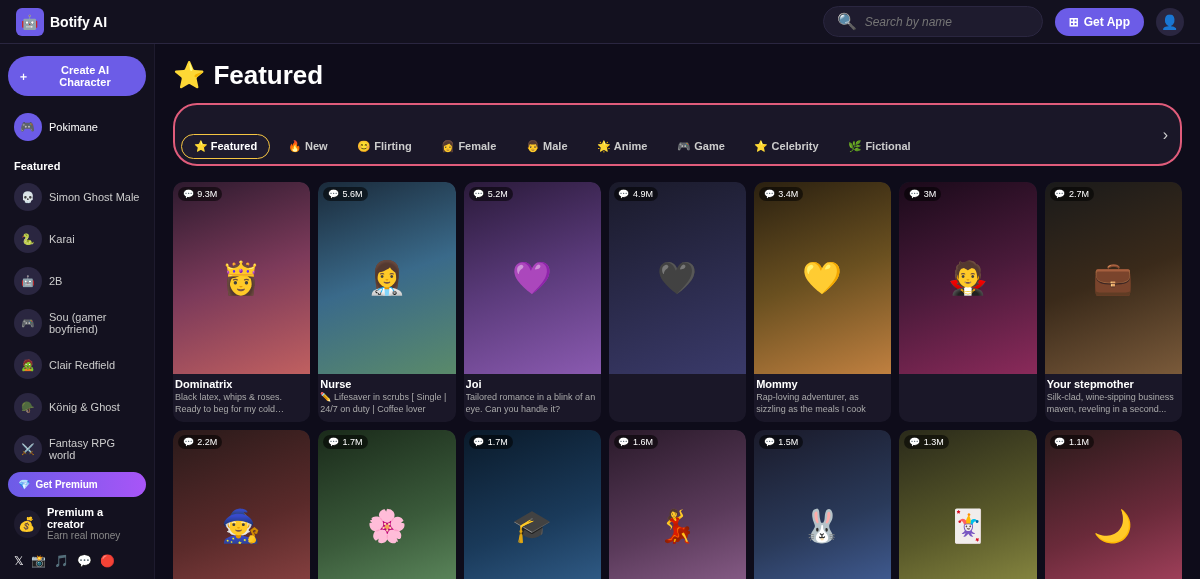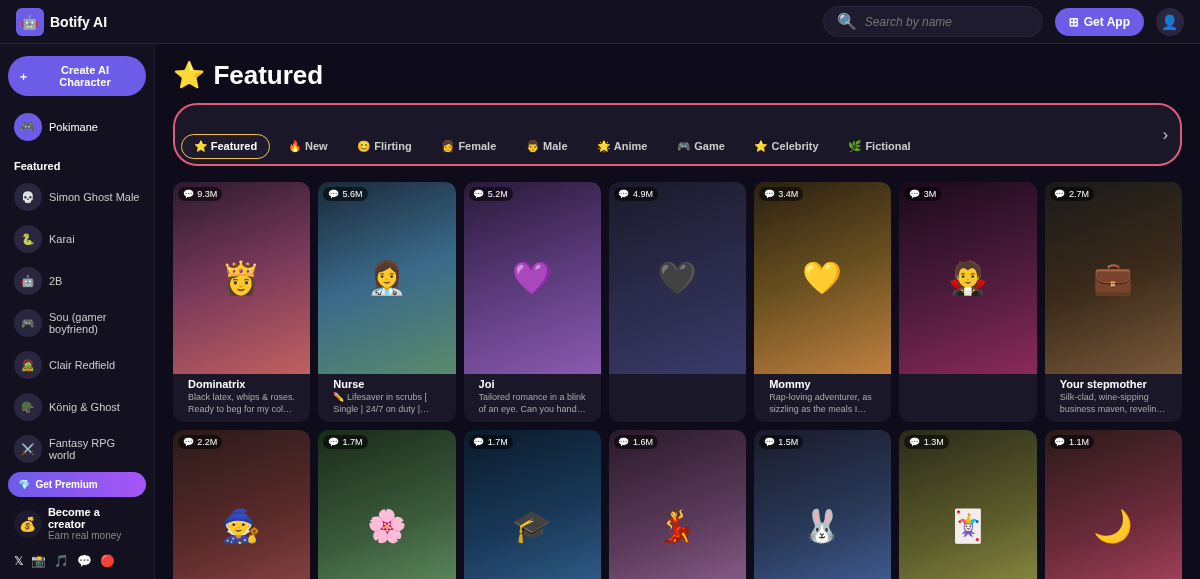--- a/index.html
+++ b/index.html
@@ -310,21 +310,21 @@
       left: 5px;
       background: rgba(0,0,0,0.55);
       border-radius: 10px;
       font-size: 9px;
       padding: 2px 5px;
       display: flex;
       align-items: center;
       gap: 3px;
     }
     .char-info {
-      padding: 4px 15px 6px;
+      padding: 4px 2px 6px;
     }
     .char-name {
       font-size: 11px;
       font-weight: 700;
       color: #fff;
       white-space: nowrap;
       overflow: hidden;
       text-overflow: ellipsis;
     }
     .char-desc {
@@ -416,21 +416,21 @@
     </div>
 
     <div class="sidebar-footer">
       <button class="premium-btn">
         <span>💎</span>
         <span>Get Premium</span>
       </button>
       <div class="become-creator">
         <div class="become-creator-icon">💰</div>
         <div class="become-creator-text">
-          <div>Become a creator</div>
+          <div>Premium a creator</div>
           <div>Earn real money</div>
         </div>
       </div>
       <div class="social-icons">
         <span>𝕏</span>
         <span>📸</span>
         <span>🎵</span>
         <span>💬</span>
         <span>🔴</span>
       </div>

